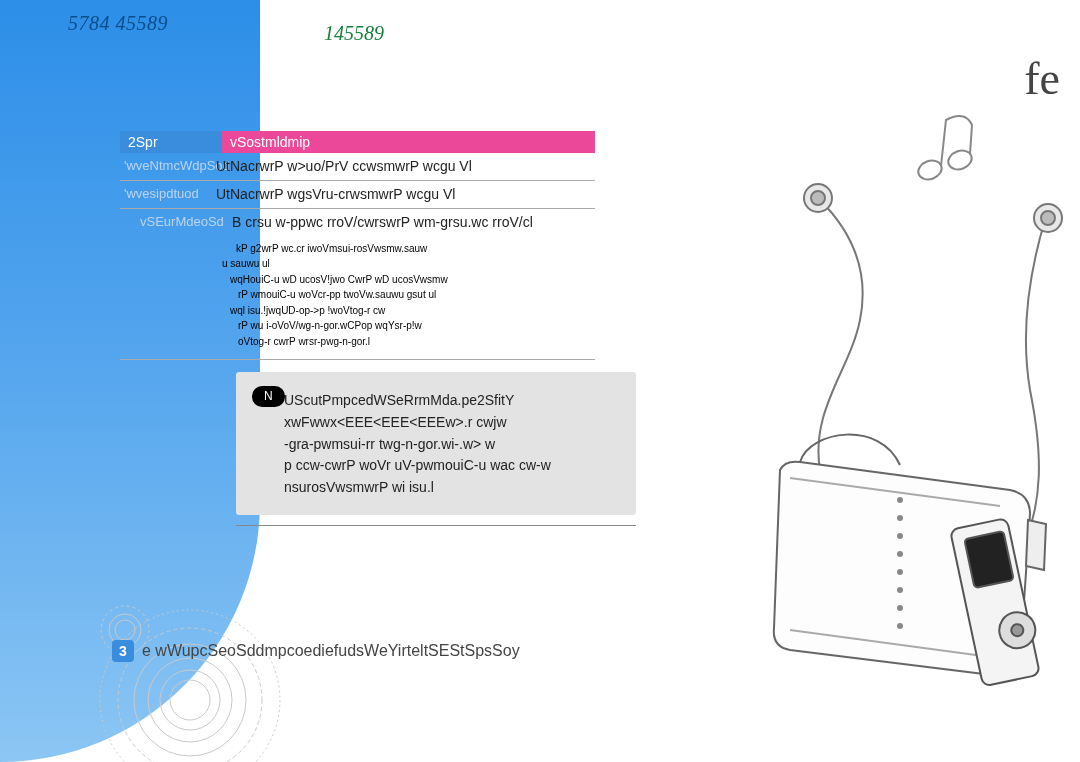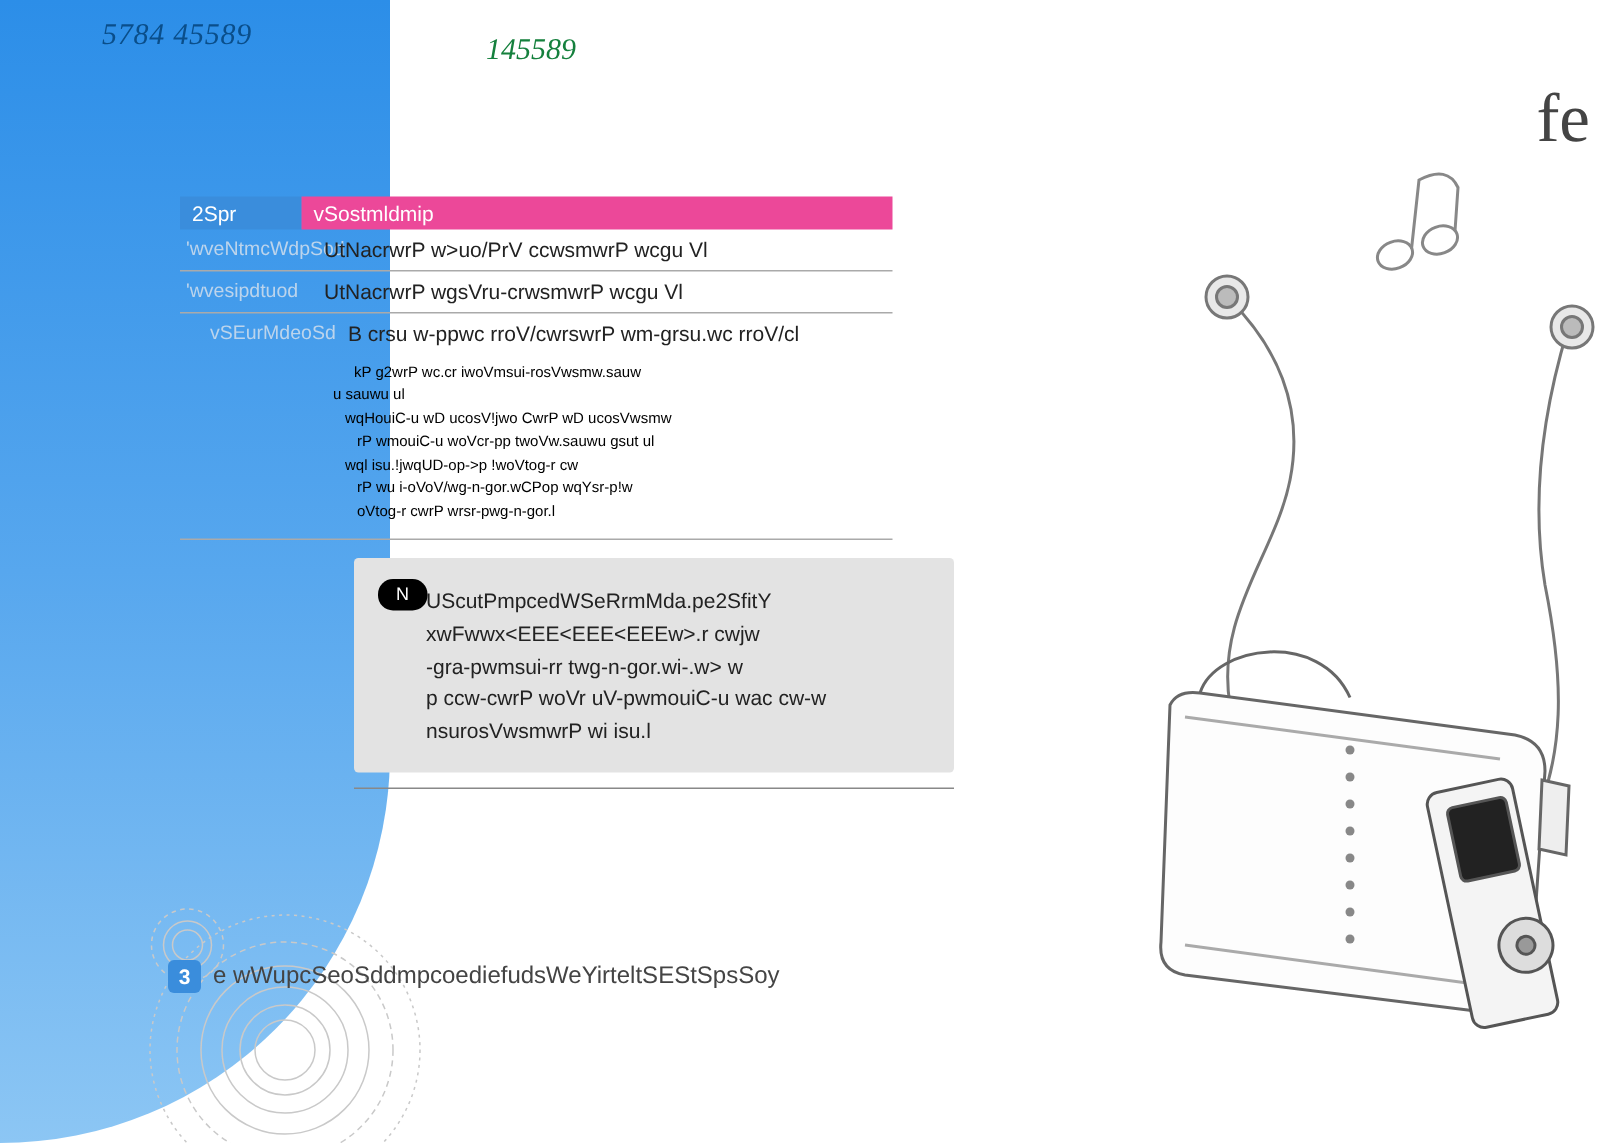--- a/index.html
+++ b/index.html
@@ -35,21 +35,21 @@
     font-size: 46px; font-family: Georgia, serif; color: #444; z-index: 5; margin-top: 48px;
   }
 
   
   .tbl {
     position: absolute; left: 120px; top: 131px; width: 475px;
     z-index: 3; font-size: 14px; color: #222;
   }
   .tbl .thead { display: flex; }
   .tbl .th1 {
-    width: 81px; background: #3a8ddc; color: #fff; padding: 3px 8px;
+    width: 102px; background: #3a8ddc; color: #fff; padding: 3px 8px;
     font-size: 14px;
   }
   .tbl .th2 {
     flex: 1; background: #ec4899; color: #fff; padding: 3px 8px;
     font-size: 14px;
   }
   .tbl .row { display: flex; border-bottom: 1px solid #aaa; }
   .tbl .c1 {
     width: 94px; padding: 4px 6px 4px 4px;
     color: #bcd4ec; font-size: 13px; line-height: 1.35;

